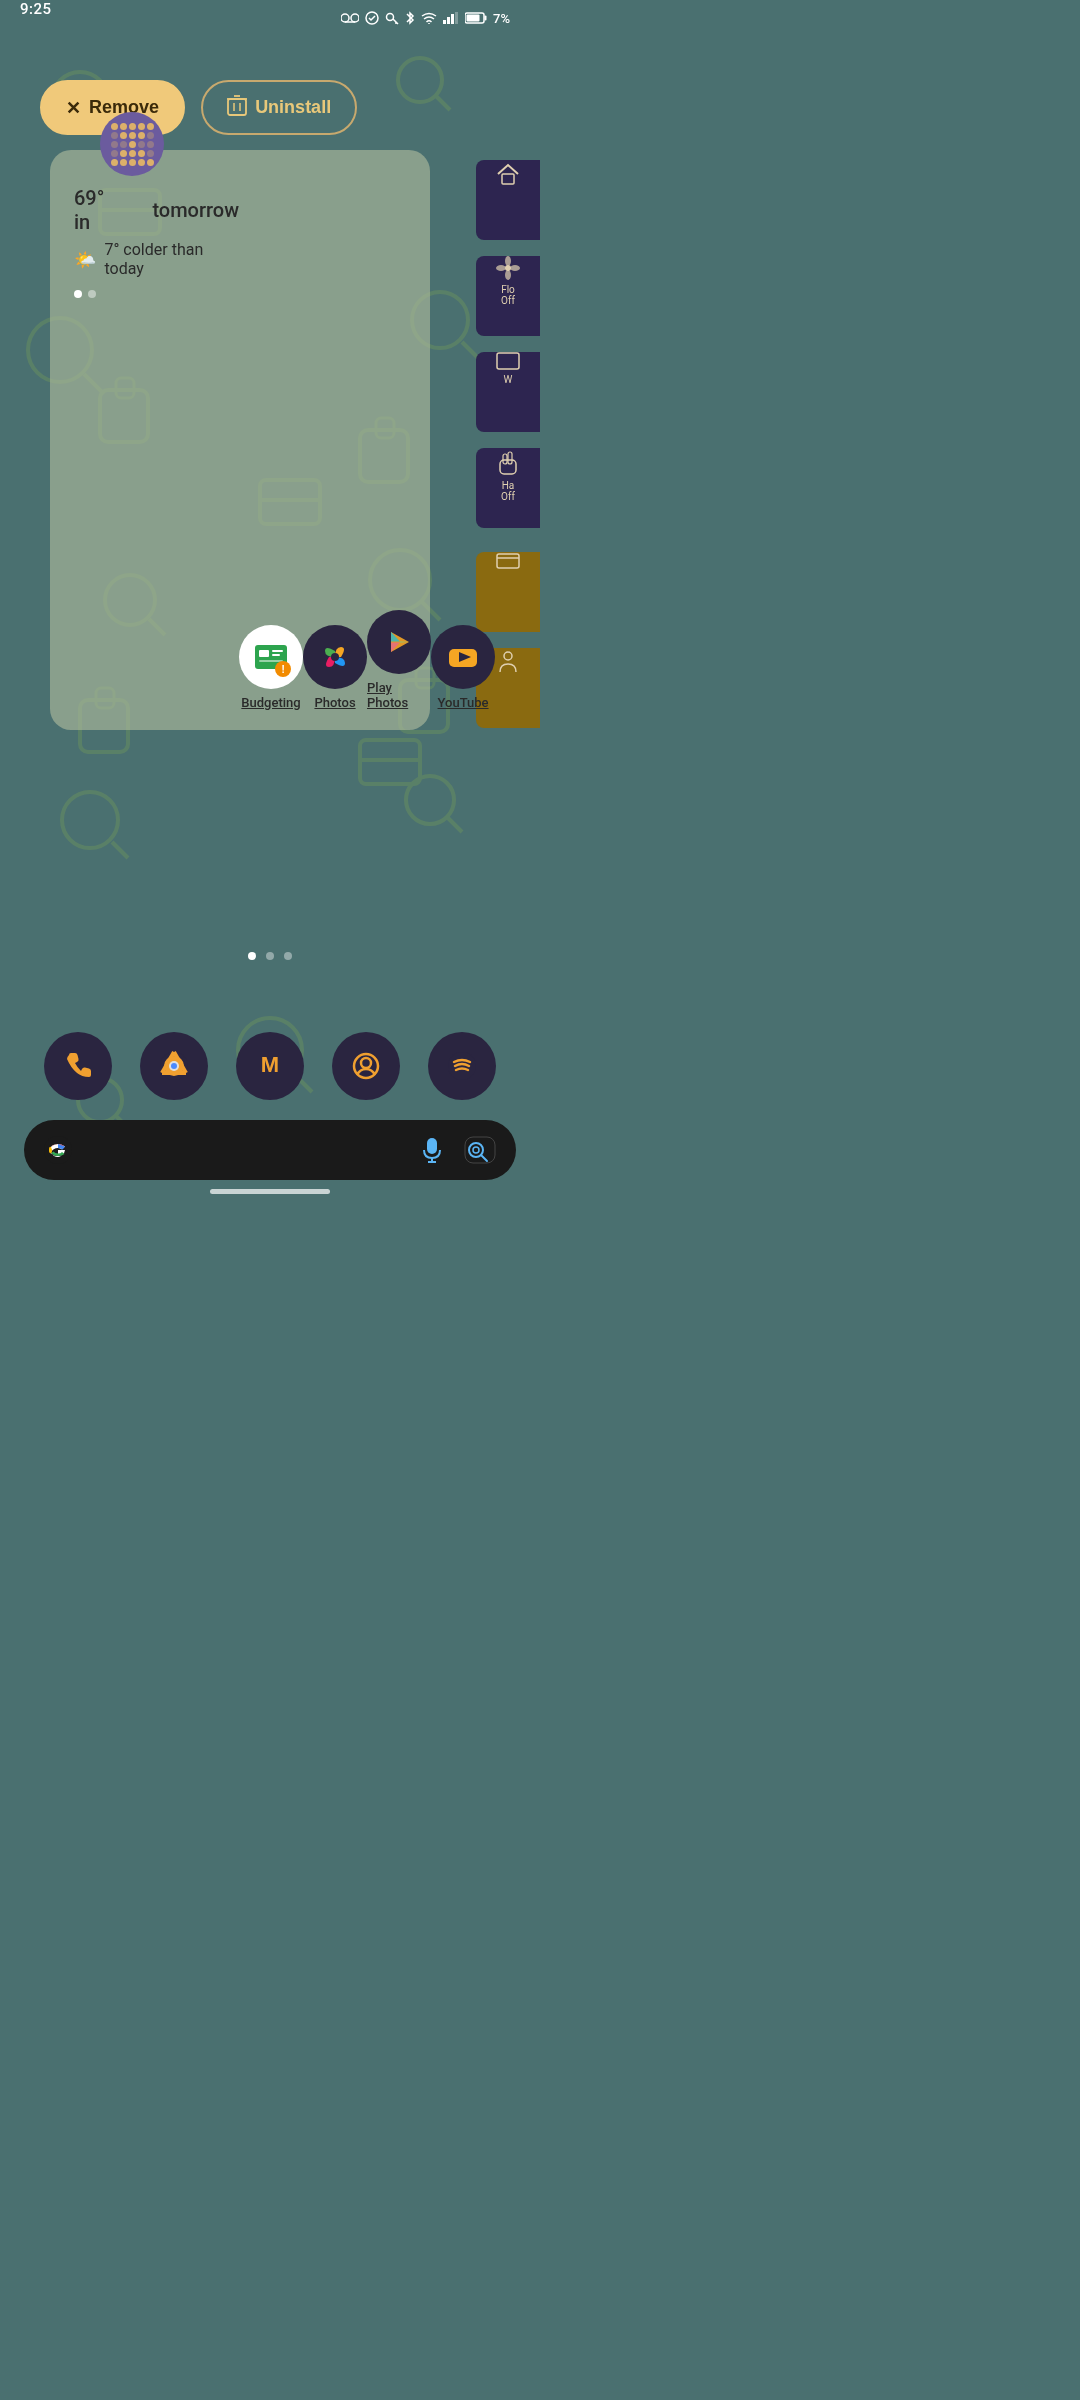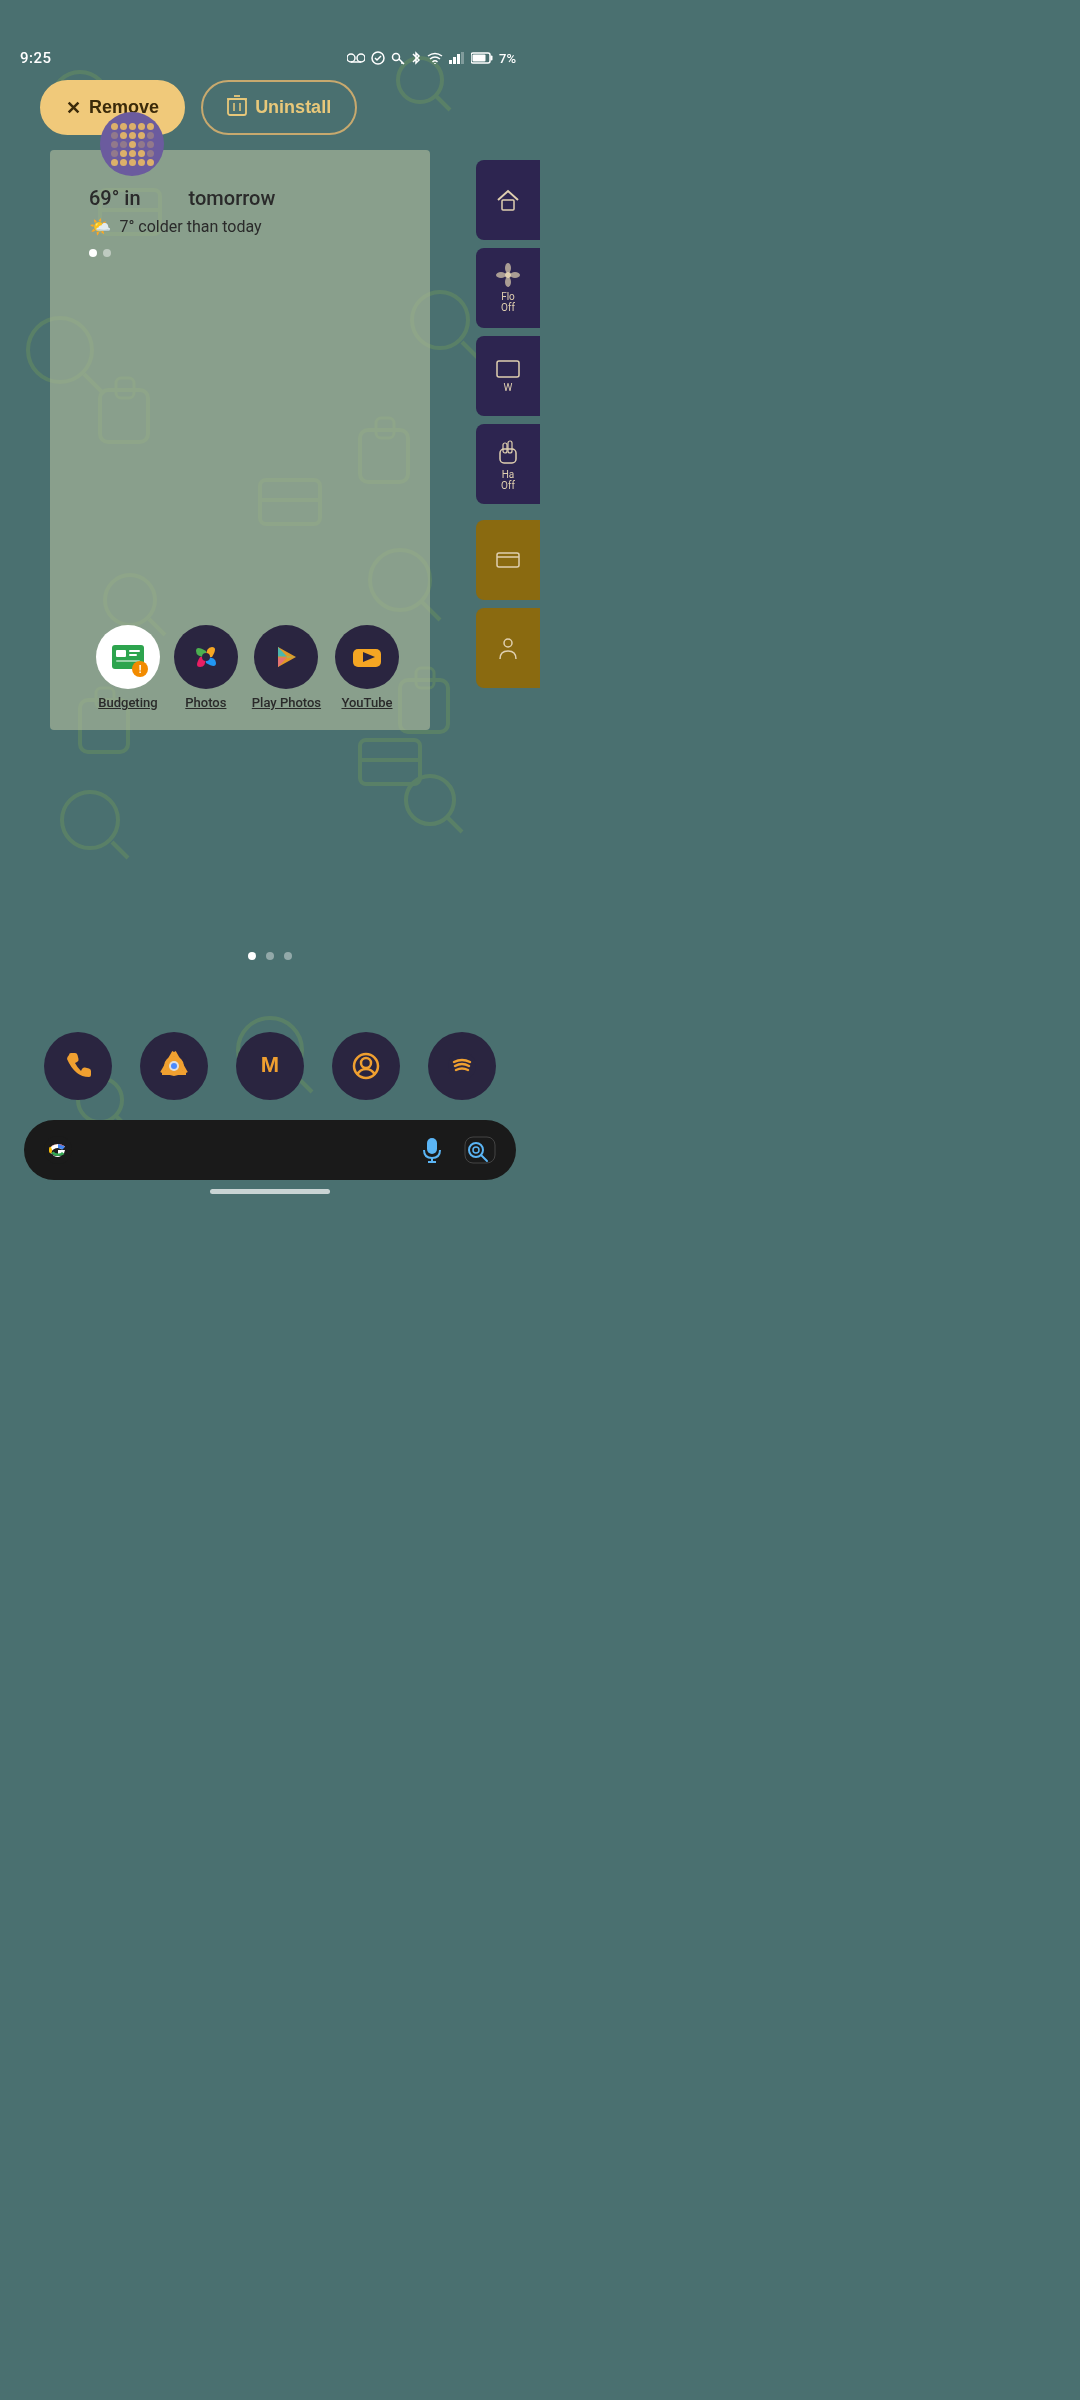--- a/index.html
+++ b/index.html
@@ -10,28 +10,26 @@
       height: 1200px;
       background-color: #4a7070;
       font-family: 'Roboto', Arial, sans-serif;
       overflow: hidden;
       position: relative;
     }
 
     
     .status-bar {
       position: absolute;
-      top: 0; left: 0; right: 4px;
+      top: 0; left: 0; right: 10px;
       height: 36px;
       display: flex;
-      align-items: center;
       justify-content: space-between;
       padding: 0 20px;
       z-index: 10;
-      margin-top: 40px;
     }
 
     .status-time {
       color: #fff;
       font-size: 15px;
       font-weight: 500;
       letter-spacing: 0.5px;
     }
 
     .status-icons {
@@ -111,25 +109,25 @@
     }
 
     
     .widget-card {
       position: absolute;
       top: 150px;
       left: 50px;
       width: 380px;
       height: 580px;
       background: rgba(170, 185, 155, 0.65);
-      border-radius: 4px;
+      border-radius: 21px;
       z-index: 15;
-      padding: 24px 24px 20px 39px;
-      display: flex;
-      flex-direction: column;
+      padding: 24px 24px 20px 24px;
+      display: flex;
+      flex-direction: row;
     }
 
     .weather-info {
       margin-top: 12px;
     }
 
     .weather-temp-line {
       font-size: 20px;
       font-weight: 500;
       color: #2a2a2a;
@@ -209,24 +207,24 @@
       gap: 0;
     }
 
     .panel-item {
       background: #2d2550;
       width: 64px;
       height: 80px;
       display: flex;
       flex-direction: column;
       align-items: center;
-      justify-content: center;
+      justify-content: flex-start;
       gap: 4px;
       border-radius: 8px 0 0 8px;
-      margin-bottom: 8px;
+      margin-bottom: 16px;
     }
 
     .panel-item-gold {
       background: #8a6a10;
     }
 
     .panel-label {
       color: #e0d0b0;
       font-size: 10px;
       text-align: center;

